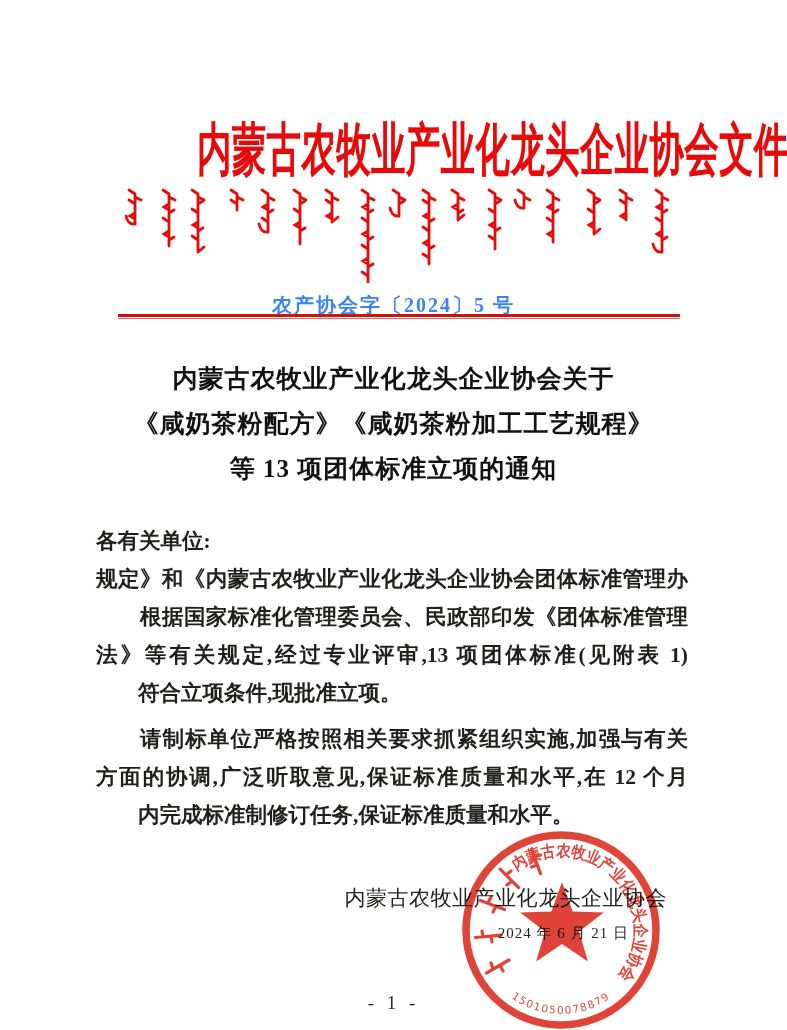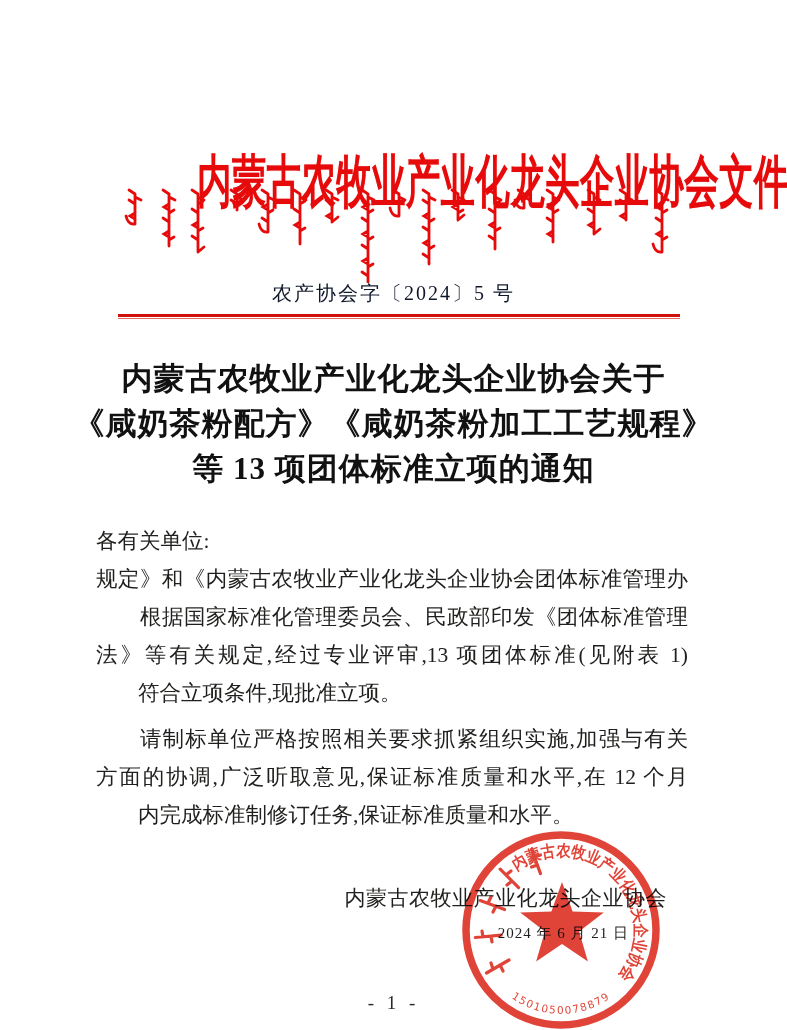--- a/index.html
+++ b/index.html
@@ -4,45 +4,45 @@
 <style>
   html,body { margin:0; padding:0; background:#ffffff; }
   .page {
     position:relative; width:787px; height:1030px; background:#ffffff;
     overflow:hidden; font-family:"Liberation Serif","DejaVu Serif",serif;
     color:#1d1d1b;
   }
   
   .masthead {
     position:absolute; top:112px; left:0; width:100%;
-    text-align:center; white-space:nowrap;margin-top:32px;
+    text-align:center; white-space:nowrap;
   }
   .masthead .inner {
     display:inline-block; font-size:57px; font-weight:bold;
     letter-spacing:1px; color:#e60a0a;
     transform:scaleX(0.60); transform-origin:center;
     text-shadow:0 0 1px rgba(230,10,10,.55);
   }
   
   .mongolian { position:absolute; top:188px; left:0; width:787px; height:95px; }
   
   .doc-number {
-    position:absolute; top:280px; left:0; width:100%; text-align:center;
-    font-size:20px; letter-spacing:2px; color:#0f172a;
+    position:absolute; top:292px; left:0; width:100%; text-align:center;
+    font-size:20px; letter-spacing:2px; color:#3b82f6;font-weight:bold;
   }
   
   .red-rule { position:absolute; top:314px; left:118px; width:562px; height:3px; background:#cf120b; }
   .red-rule::after { content:""; position:absolute; left:0; right:0; top:4px; height:1px; background:#e4695f; }
   
   .doc-title {
     position:absolute; top:356px; left:0; width:100%; text-align:center;
-    font-weight:bold; font-size:31px; line-height:45px; letter-spacing:1px; color:#111;
+    font-weight:bold; font-size:25px; line-height:45px; letter-spacing:1px; color:#111;
   }
   
-  .body-block { position:absolute; top:522px; left:96px; width:592px; font-size:21.5px; color:#1f1f1d; }
+  .body-block { position:absolute; top:522px; left:96px; width:592px; font-size:21.5px; color:#1f1f1d;font-weight:bold; }
   .bline, .salutation { height:38px; line-height:38px; overflow:visible; }
   .bline { text-align:justify; text-align-last:justify; }
   .bline.nojust { text-align:justify; text-align-last:left;margin-left:42px; }
   .bline.first { text-indent:44px; }
   .para-gap { margin-top:8px; }
   
   .sig-org { position:absolute; top:884px; right:120px; font-size:21px; letter-spacing:0.5px; color:#1f1f1d; }
   .sig-date { position:absolute; top:924px; right:158px; font-size:15px; letter-spacing:1px; color:#1f1f1d; }
   
   .seal { position:absolute; left:458px; top:828px; width:206px; height:206px; mix-blend-mode:multiply; opacity:.88; }

